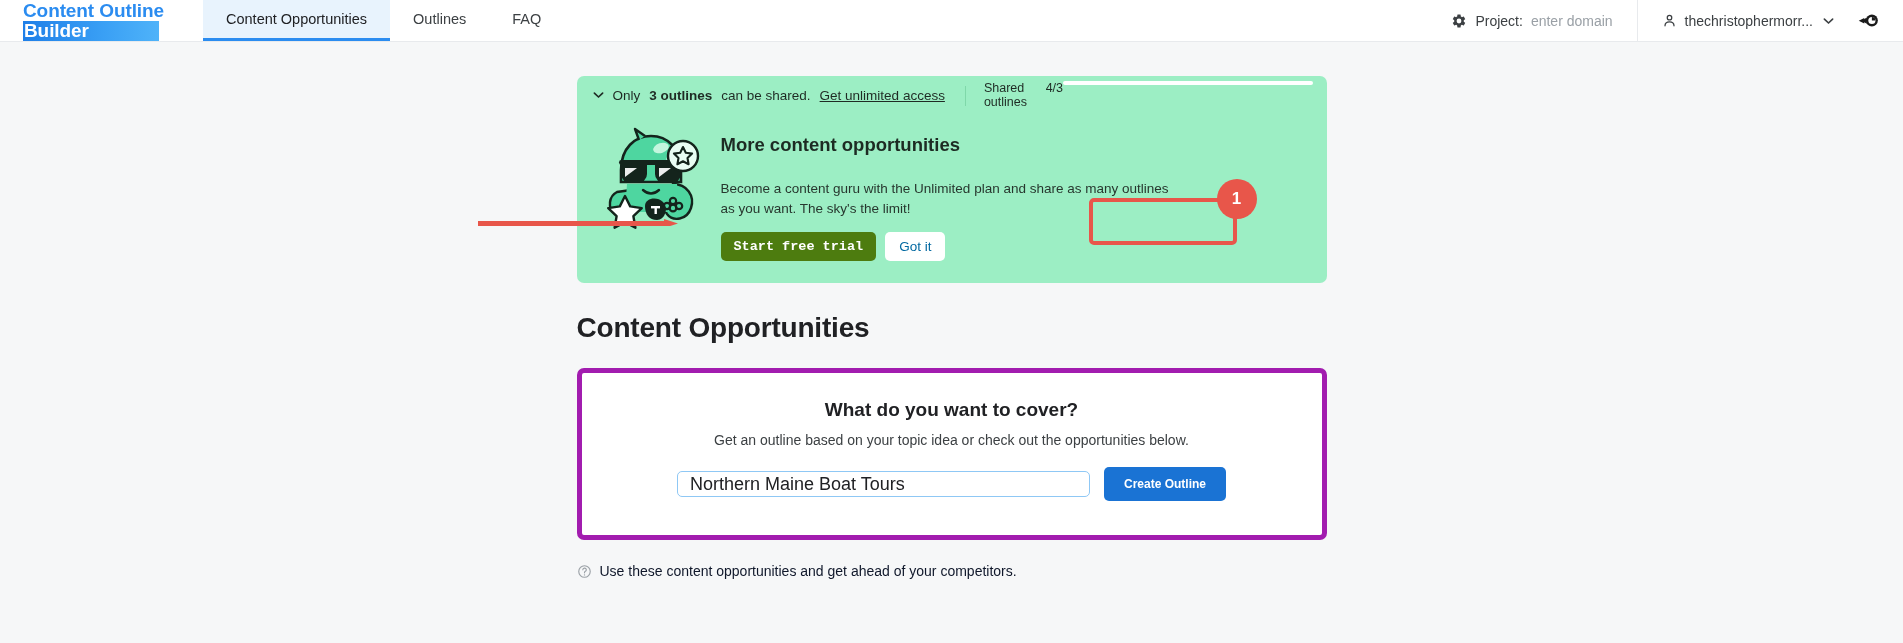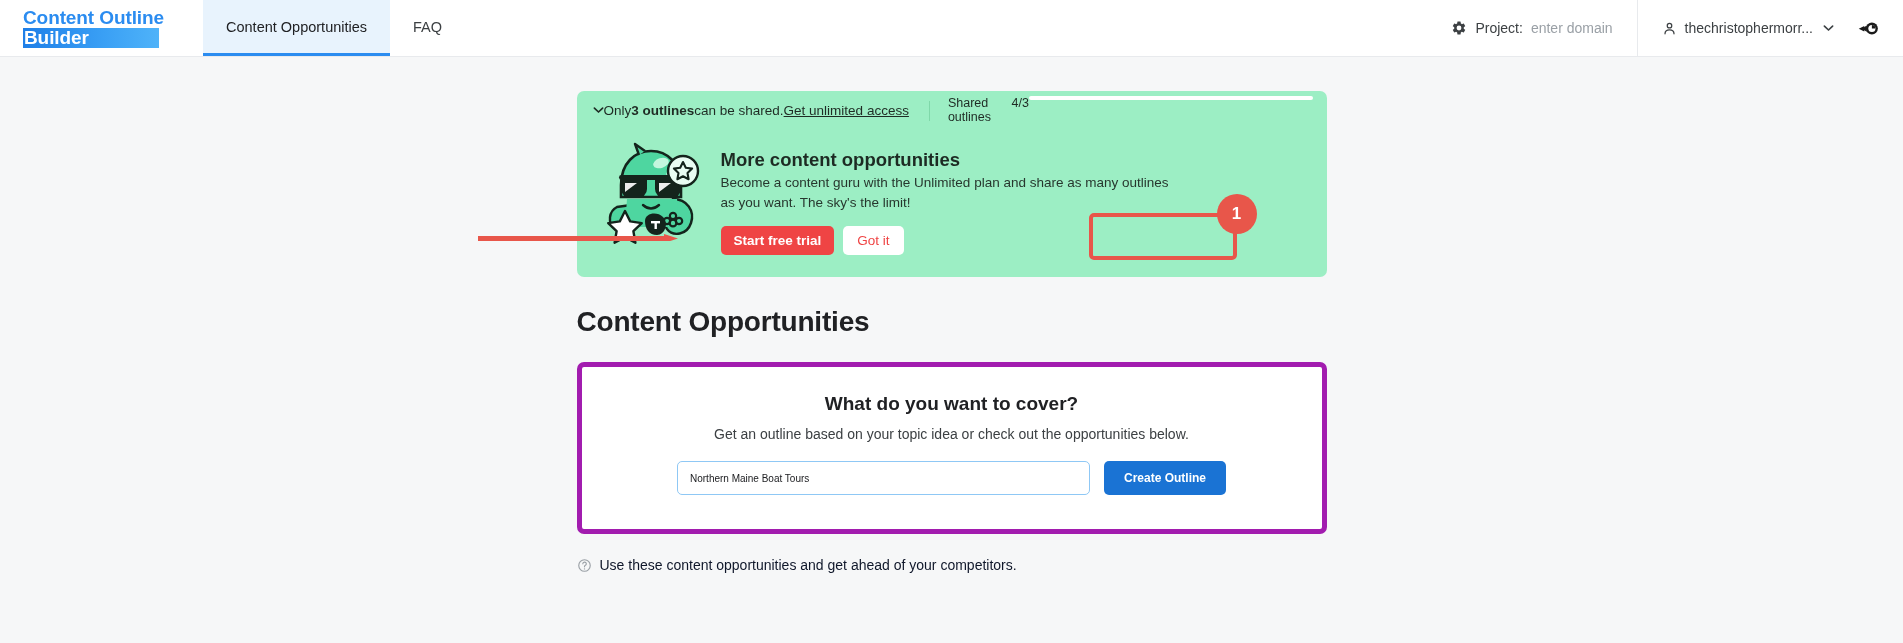--- a/index.html
+++ b/index.html
@@ -12,21 +12,21 @@
 
   body {
     font-family: "Liberation Sans", sans-serif;
     background: #f6f7f8;
     color: #222;
     -webkit-font-smoothing: antialiased;
   }
 
   
   .header {
-    height: 57px;
+    height: 42px;
     background: #ffffff;
     display: flex;
     align-items: stretch;
     border-bottom: 1px solid #e8eaed;
     position: relative;
   }
 
   .logo-wrap {
     width: 200px;
     display: flex;
@@ -145,20 +145,21 @@
   .promo-top {
     display: flex;
     align-items: center;
     height: 39px;
     padding: 0 14px 0 16px;
     gap: 0;
   }
   .promo-top-left {
     display: flex;
     align-items: center;
+    gap: 9px;
     font-size: 13.5px;
     color: #1f2b24;
     white-space: nowrap;
   }
   .chev-small {
     font-size: 11px;
     color: #1f2b24;
     cursor: pointer;
     line-height: 1;
   }
@@ -212,44 +213,44 @@
     width: 104px;
     height: 104px;
     flex: none;
     margin-top: 2px;
   }
   .promo-text { padding-top: 10px; }
   .promo-title {
     font-size: 18.5px;
     font-weight: bold;
     color: #1d2b23;
-    margin-bottom: 2px;
+    margin-bottom: 23px;
   }
   .promo-desc {
     font-size: 13.5px;
     color: #27372e;
     line-height: 20px;
     max-width: 452px;
     margin-bottom: 13px;
   }
   .promo-btns { display: flex; gap: 9px; }
   .btn-trial {
-    background: #ef4444;
+    background: #4d7c0f;
     color: #ffffff;
     border: none;
     border-radius: 5px;
     font-size: 13.5px;
     font-weight: bold;
-    font-family: Liberation Sans, sans-serif;
+    font-family: Liberation Mono, monospace;
     padding: 7px 13px;
     cursor: pointer;
   }
   .btn-gotit {
     background: #ffffff;
-    color: #ef4444;
+    color: #0369a1;
     border: none;
     border-radius: 5px;
     font-size: 13.5px;
     font-family: inherit;
     padding: 7px 14px;
     cursor: pointer;
   }
 
   
   .page-title {
@@ -280,25 +281,25 @@
     margin-bottom: 19px;
   }
   .card-form {
     display: flex;
     justify-content: center;
     align-items: center;
     gap: 14px;
   }
   .topic-input {
     width: 413px;
-    height: 34px;
+    height: 26px;
     border: 1px solid #8fc8f5;
     border-radius: 5px;
     padding: 0 12px;
-    font-size: 10px;
+    font-size: 18px;
     font-family: inherit;
     color: #202124;
     outline: none;
     background: #fff;
   }
   .btn-create {
     background: #1a73d4;
     color: #ffffff;
     border: none;
     border-radius: 5px;
@@ -363,20 +364,23 @@
 <div class="header">
 
   <div class="logo-wrap">
     <div class="logo-line1">Content Outline</div>
     <div class="logo-line2">Builder</div>
   </div>
 
   <div class="nav-tabs">
     <div class="nav-tab active">
       <span>Content Opportunities</span>
+    </div>
+    <div class="nav-tab">
+      <span>Outlines</span>
     </div>
     <div class="nav-tab">
       <span>FAQ</span>
     </div>
   </div>
 
   <div class="header-right">
 
     <div class="project-block">
       <span class="icon">

